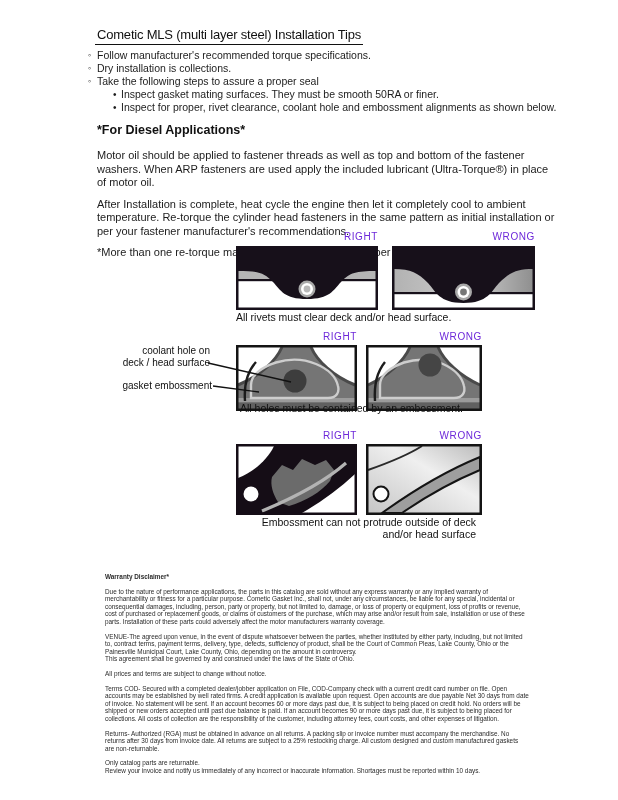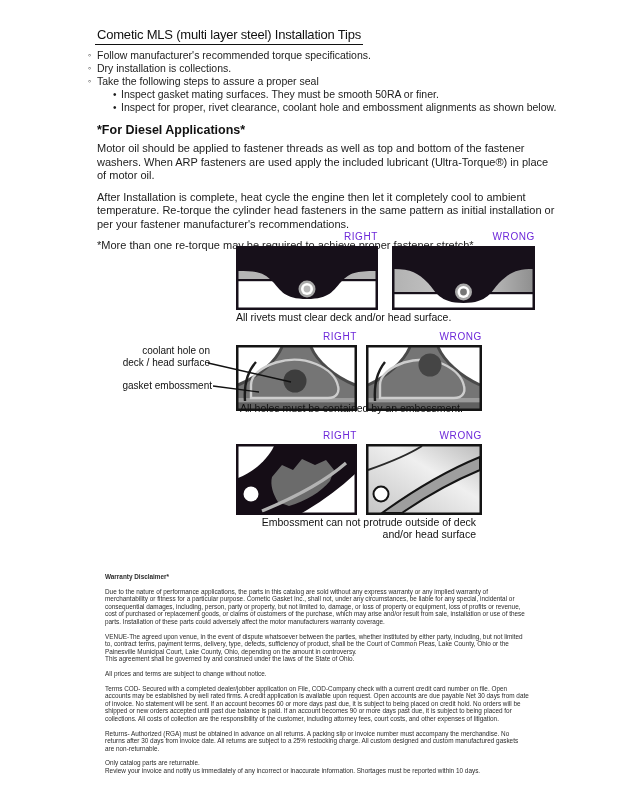--- a/index.html
+++ b/index.html
@@ -11,21 +11,21 @@
   
   #intro{left:88px;top:25px;width:505px;}
   .doc-title{
     display:inline-block;font-size:13px;font-weight:normal;letter-spacing:-0.2px;
     border-bottom:1.6px solid #111;padding:0 2px 2px 2px;margin-left:7px;margin-bottom:4px;color:#111;
   }
   .bullet-row{font-size:10.5px;line-height:13px;display:flex;}
   .bullet-row .marker{width:9px;flex:0 0 9px;font-size:9px;line-height:13px;}
   .bullet-row.sub{padding-left:25px;}
   .bullet-row.sub .marker{width:8px;flex:0 0 8px;font-size:10px;}
-  .section-heading{font-size:12.5px;font-weight:bold;margin-top:9px;margin-bottom:5px;color:#111;padding-left:9px;}
+  .section-heading{font-size:12.5px;font-weight:bold;margin-top:9px;margin-bottom:12px;color:#111;padding-left:9px;}
   .para{font-size:11px;line-height:13.5px;margin:0 0 8px 0;padding-left:9px;width:460px;}
   
   .rw-label{font-size:10px;letter-spacing:0.6px;color:#6d28d9;text-align:right;}
   .caption{font-size:10.5px;color:#111;line-height:11.5px;text-align:right;}
   .side-label{font-size:10px;line-height:11.5px;text-align:right;color:#111;}
   svg{display:block;}
   
   #warranty{left:105px;top:573px;width:424px;font-size:6.4px;line-height:7.6px;color:#2b2b2b;}
   #warranty .wp{margin:0 0 7px 0;}
   #warranty .wh{font-weight:bold;}

